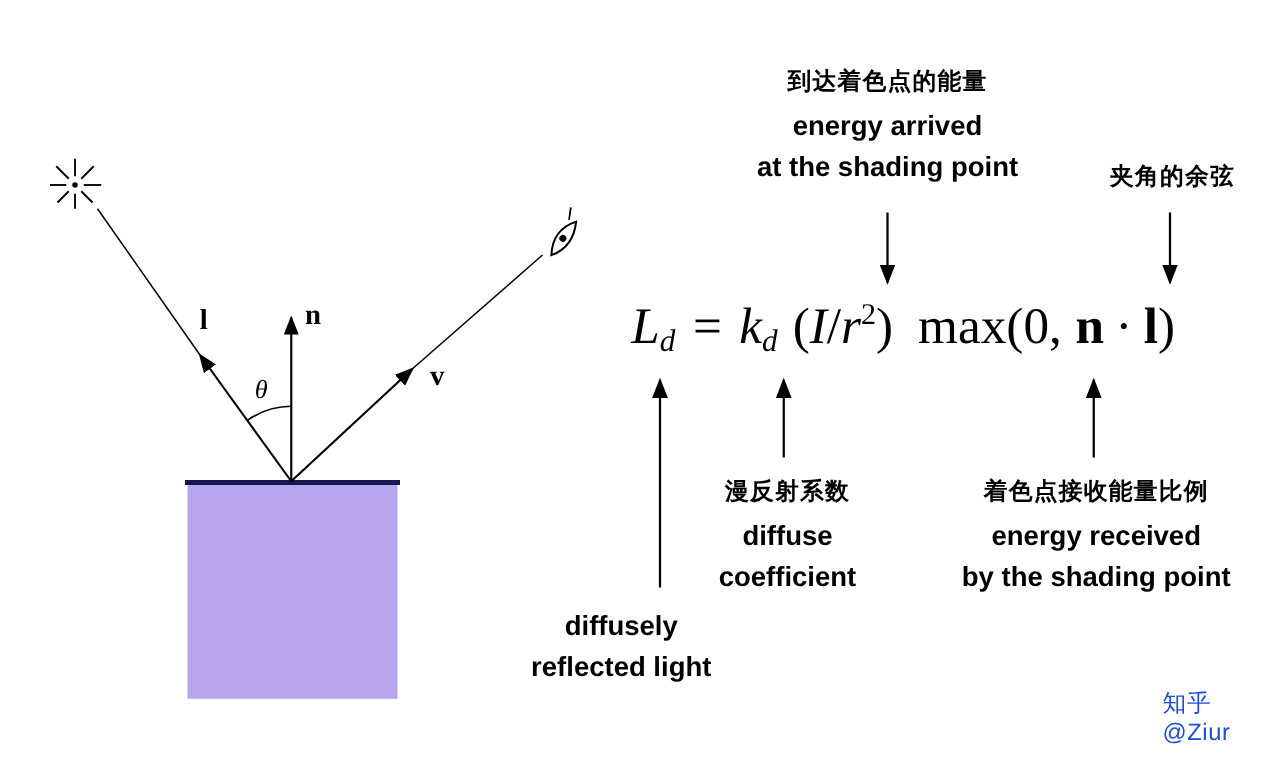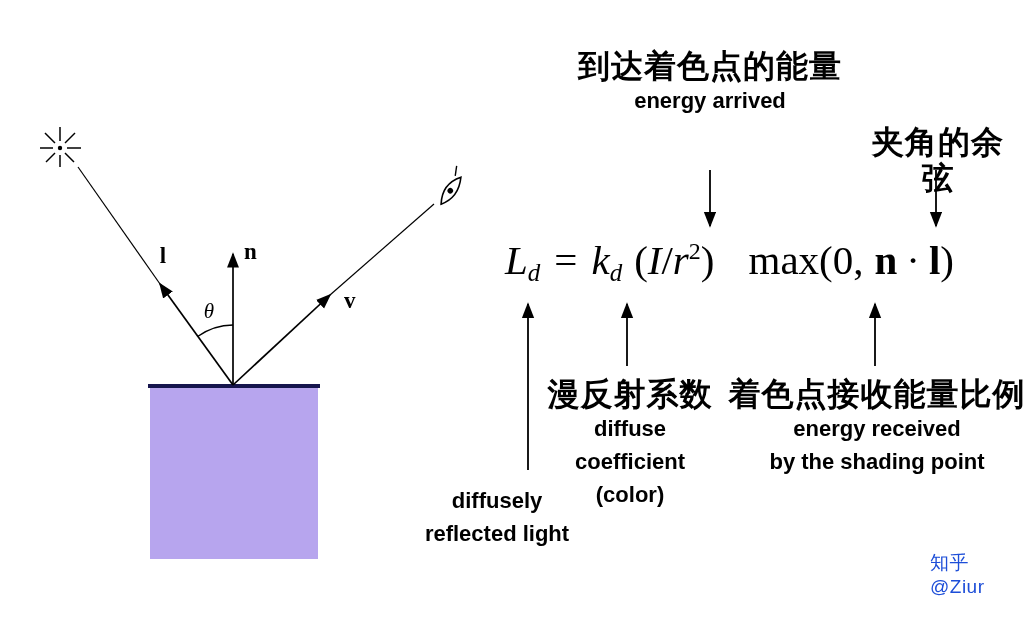--- a/index.html
+++ b/index.html
@@ -40,32 +40,32 @@
     font-size: 41px;
     line-height: 1.1;
     color: #000;
   }
   .formula .it   { font-style: italic; }
   .formula .bold { font-weight: bold; }
   .formula .sub  { font-size: 25px; font-style: italic; vertical-align: -7px; }
   .formula .sup  { font-size: 24px; vertical-align: 15px; }
   .formula .m-eq   { margin: 0 14px; }
   .formula .m-open { margin-left: 12px; }
-  .formula .m-max  { margin-left: 34px; }
+  .formula .m-max  { margin-left: 20px; }
   .formula .m-n    { margin-left: 11px; }
   .formula .m-dot  { margin: 0 9px; }
 
   
   .ann {
     position: absolute;
     text-align: center;
     color: #000;
   }
   .ann .zh {
-    font-size: 32px;
+    font-size: 19px;
     font-weight: 600;
     line-height: 36px;
     letter-spacing: 1px;
   }
   .ann .en {
     font-size: 22px;
     font-weight: 700;
     line-height: 33px;
   }
 
@@ -138,36 +138,36 @@
     <line x1="528" y1="470" x2="528" y2="304" stroke="#000" stroke-width="1.8" marker-end="url(#ah2)"></line>
     <line x1="627" y1="366" x2="627" y2="304" stroke="#000" stroke-width="1.8" marker-end="url(#ah2)"></line>
     <line x1="875" y1="366" x2="875" y2="304" stroke="#000" stroke-width="1.8" marker-end="url(#ah2)"></line>
   </svg>
 
   <div class="formula"><span class="it">L</span><span class="sub">d</span><span class="m-eq">=</span><span class="it">k</span><span class="sub">d</span><span class="m-open">(</span><span class="it">I</span><span>/</span><span class="it">r</span><span class="sup">2</span><span>)</span><span class="m-max">max(0,</span><span class="bold m-n">n</span><span class="m-dot">·</span><span class="bold">l</span><span>)</span></div>
 
   <div class="ann" style="left:545px; top:48px; width:330px;">
     <div class="zh">到达着色点的能量</div>
     <div class="en">energy arrived</div>
+    <div class="en">at the shading point</div>
   </div>
 
   <div class="ann" style="left:858px; top:124px; width:160px;">
     <div class="zh">夹角的余弦</div>
   </div>
 
   <div class="ann" style="left:392px; top:484px; width:210px;">
     <div class="en">diffusely</div>
     <div class="en">reflected light</div>
   </div>
 
   <div class="ann" style="left:545px; top:376px; width:170px;">
     <div class="zh">漫反射系数</div>
     <div class="en">diffuse</div>
     <div class="en">coefficient</div>
-    <div class="en">(color)</div>
   </div>
 
   <div class="ann" style="left:727px; top:376px; width:300px;">
     <div class="zh">着色点接收能量比例</div>
     <div class="en">energy received</div>
     <div class="en">by the shading point</div>
   </div>
 
   <div class="watermark">知乎 @Ziur</div>
 

